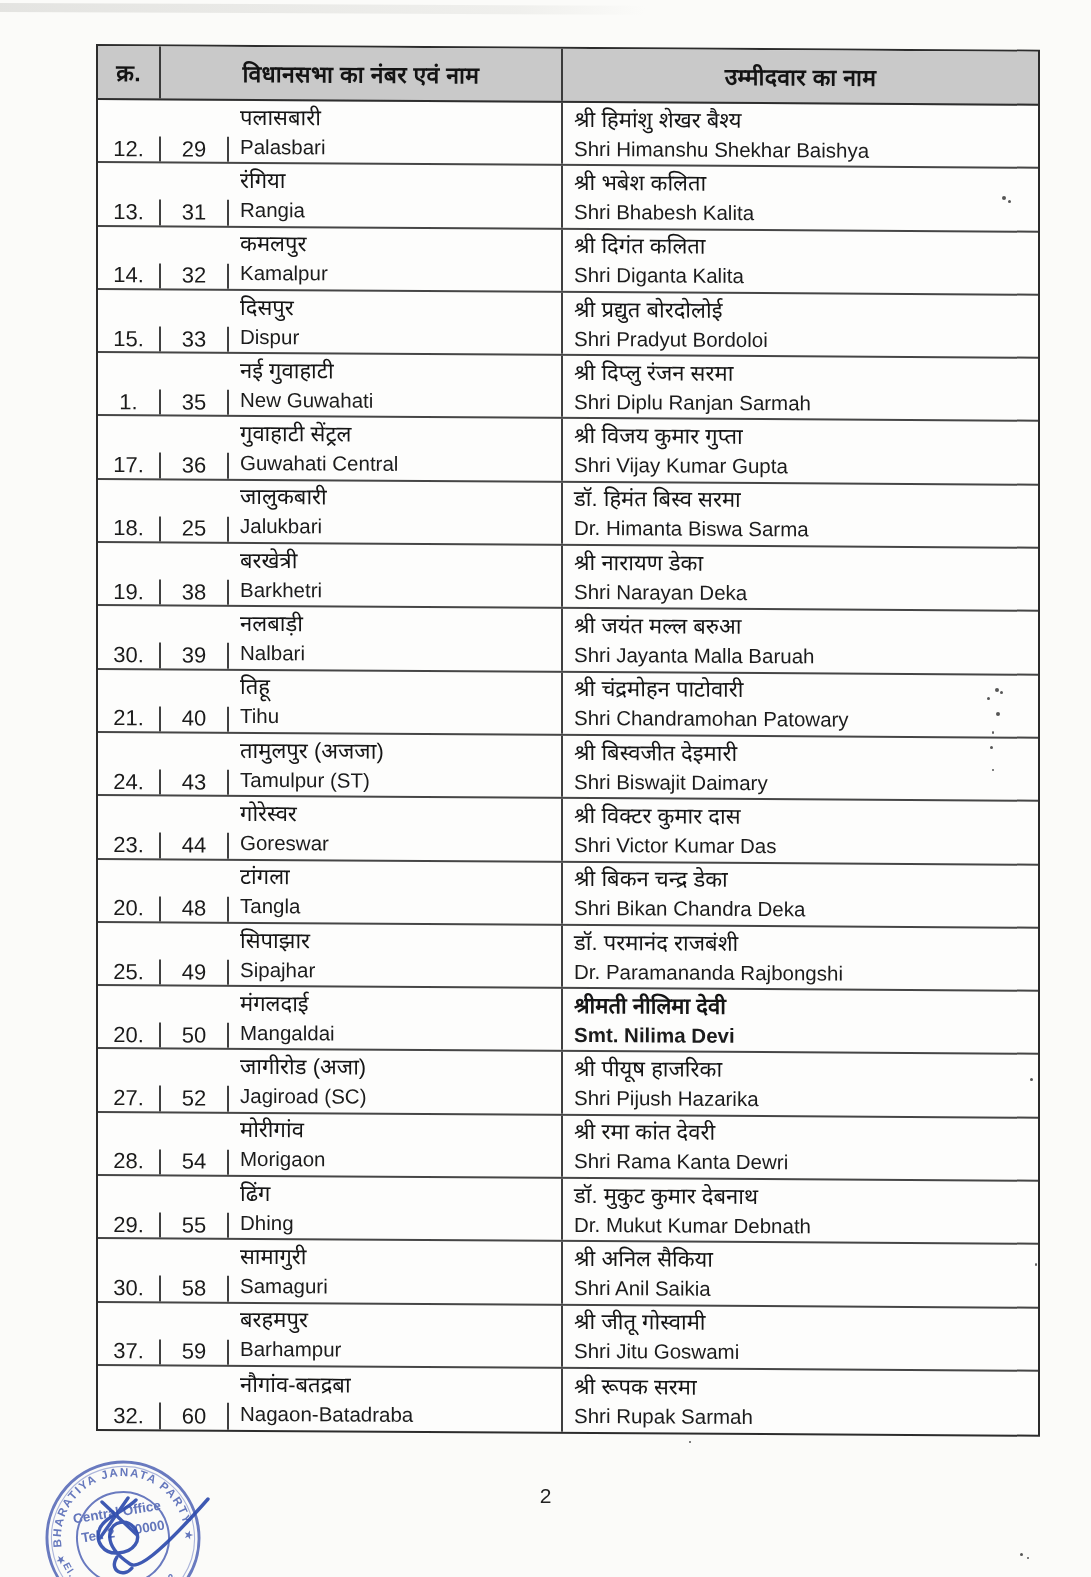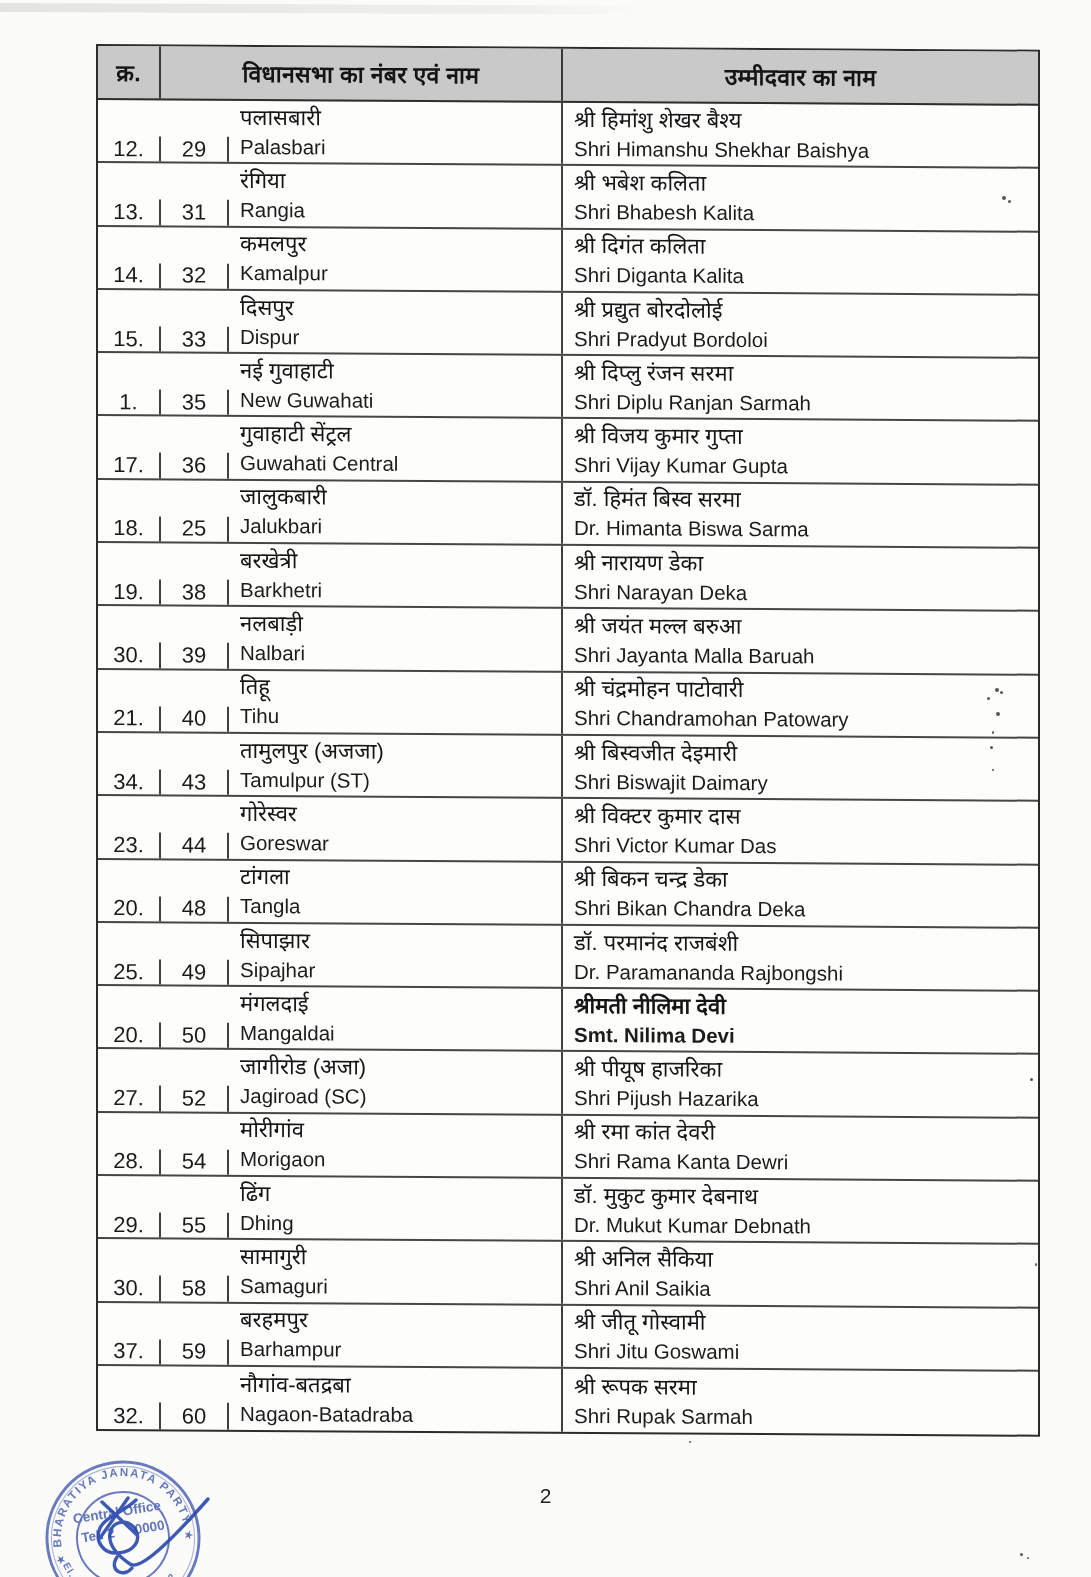--- a/index.html
+++ b/index.html
@@ -209,21 +209,21 @@
       <span class="line-hi">तिहू</span>
       <span class="line-en">Tihu</span>
     </div>
     <div class="cell txt">
       <span class="line-hi">श्री चंद्रमोहन पाटोवारी</span>
       <span class="line-en">Shri Chandramohan Patowary</span>
     </div>
   </div>
 
   <div class="trow">
-    <div class="cell num">34.</div>
+    <div class="cell num">24.</div>
     <div class="cell num">43</div>
     <div class="cell txt">
       <span class="line-hi">तामुलपुर (अजजा)</span>
       <span class="line-en">Tamulpur (ST)</span>
     </div>
     <div class="cell txt">
       <span class="line-hi">श्री बिस्वजीत देइमारी</span>
       <span class="line-en">Shri Biswajit Daimary</span>
     </div>
   </div>

